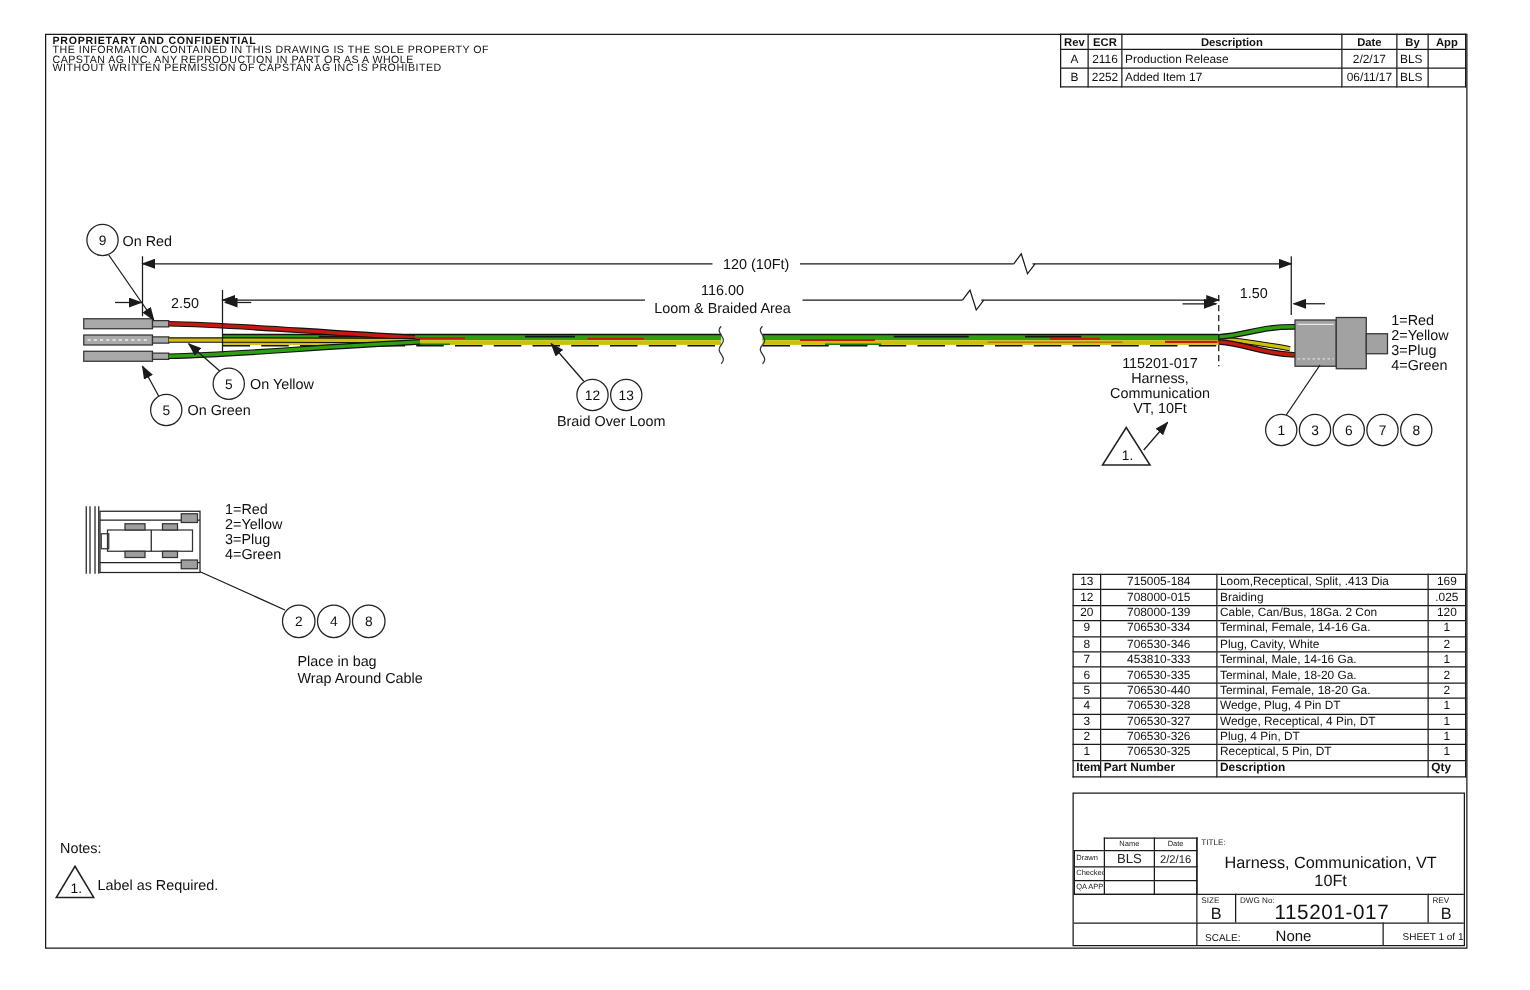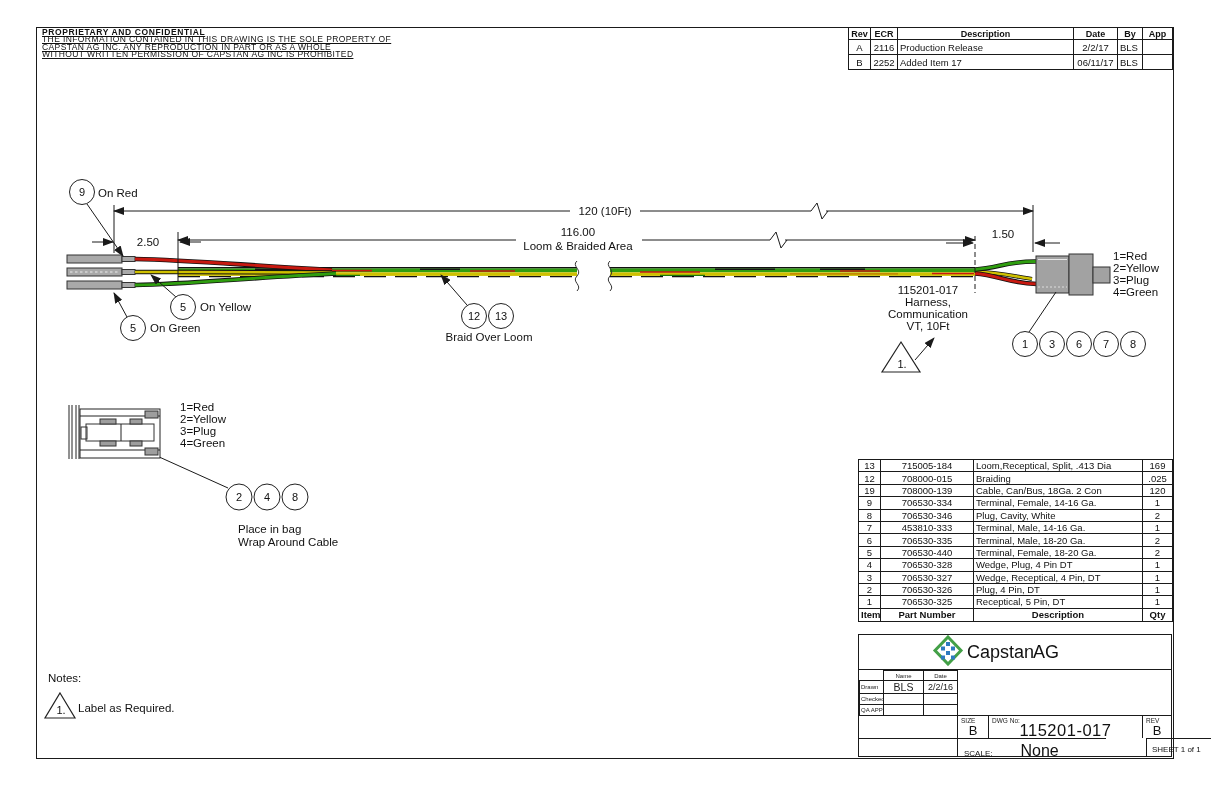--- a/index.html
+++ b/index.html
@@ -1,33 +1,33 @@
 <!DOCTYPE html>
 <html><head>
 <meta charset="utf-8">
 <style>
   html,body{margin:0;padding:0;background:#fff;}
   .page{position:relative;width:1224px;height:792px;background:#fff;
         font-family:"Liberation Sans",sans-serif;color:#111;overflow:hidden;}
   .frame{position:absolute;left:36px;top:27px;width:1136px;height:730px;border:1px solid #1a1a1a;}
   
-  .prop{position:absolute;left:42px;top:29px;width:420px;font-size:8.5px;line-height:7.4px;color:#111;white-space:nowrap;text-decoration:underline;}
+  .prop{position:absolute;left:42px;top:29px;width:420px;font-size:8.5px;line-height:7.4px;color:#111;white-space:nowrap;}
   .prop .t{font-weight:bold;letter-spacing:.6px;}
   .prop .l{letter-spacing:.4px;}
   
   table{border-collapse:collapse;table-layout:fixed;}
   td,th{border:1px solid #1a1a1a;padding:0 2px;overflow:hidden;white-space:nowrap;}
   .rev{position:absolute;left:848px;top:27px;width:324px;font-size:9.5px;}
   .rev th{font-size:9px;height:11px;text-align:center;font-weight:bold;}
   .rev td{height:14px;}
   .rev .c{text-align:center;}
   .bom{position:absolute;left:858px;top:459px;width:314px;font-size:9.5px;}
   .bom td{height:11.4px;line-height:11px;}
   .bom .c{text-align:center;}
-  .bom .hd td{font-weight:bold;text-align:center;height:12px;}
+  .bom .hd td{font-weight:bold;text-align:left;height:12px;}
   
   .tb{position:absolute;left:858px;top:634px;width:314px;height:123px;border:1px solid #1a1a1a;box-sizing:border-box;}
   .tb .cell{position:absolute;box-sizing:border-box;}
   .tb-logo{left:0;top:0;width:312px;height:35px;border-bottom:1px solid #1a1a1a;text-align:center;}
   .appr{position:absolute;left:0;top:35px;width:98px;border-collapse:collapse;}
   .appr td{font-size:6px;color:#222;padding:0 1px;}
   .appr .nb{border:none;}
   .appr .big{font-size:10.5px;text-align:center;}
   .appr .dt{font-size:9px;text-align:center;margin-left:44px;}
   .tb-empty1{left:0;top:80px;width:98px;height:23px;border-top:1px solid #1a1a1a;}
@@ -39,22 +39,22 @@
   .tb-scale{left:98px;top:103px;width:149px;height:18px;border-top:1px solid #1a1a1a;border-left:1px solid #1a1a1a;}
   .tb-sheet{left:247px;top:103px;width:65px;height:18px;border-top:1px solid #1a1a1a;border-left:1px solid #1a1a1a;}
   .mini{font-size:6.5px;color:#222;position:absolute;left:3px;top:1px;}
   .ctr{text-align:center;}
   .tb-title .line1{margin-top:12px;font-size:13px;}
   .tb-title .line2{font-size:13px;}
   .valB{font-size:13px;margin-top:7px;}
   .dwgno{font-size:16.5px;letter-spacing:.5px;margin-top:5px;}
   .tb-scale .row{display:flex;align-items:baseline;padding:3px 0 0 6px;}
   .tb-scale .lab{font-size:8px;}
-  .tb-scale .val{font-size:16px;margin-left:28px;}
-  .tb-sheet{font-size:8px;padding:6px 0 0 5px;margin-left:40px;}
+  .tb-scale .val{font-size:12px;margin-left:28px;}
+  .tb-sheet{font-size:8px;padding:6px 0 0 15px;}
   
   svg.draw{position:absolute;left:0;top:0;}
   svg text{fill:#111;font-family:"Liberation Sans",sans-serif;}
   .dt{font-size:11.5px;}
   .bn{font-size:11px;}
   .mid{text-anchor:middle;}
 </style>
 </head>
 <body>
 
@@ -308,21 +308,21 @@
           <td>Loom,Receptical, Split, .413 Dia</td>
           <td class="c">169</td>
         </tr>
     <tr>
           <td class="c">12</td>
           <td class="c">708000-015</td>
           <td>Braiding</td>
           <td class="c">.025</td>
         </tr>
     <tr>
-          <td class="c">19</td>
+          <td class="c">20</td>
           <td class="c">708000-139</td>
           <td>Cable, Can/Bus, 18Ga. 2 Con</td>
           <td class="c">120</td>
         </tr>
     <tr>
           <td class="c">9</td>
           <td class="c">706530-334</td>
           <td>Terminal, Female, 14-16 Ga.</td>
           <td class="c">1</td>
         </tr>
@@ -377,35 +377,20 @@
     <tr class="hd">
       <td>Item</td>
       <td>Part Number</td>
       <td>Description</td>
       <td>Qty</td>
     </tr>
   </tbody>
     </table>
 
   <div class="tb">
-    <div class="cell tb-logo">
-      <svg width="170" height="31" viewBox="0 0 170 31">
-        <polygon points="18,2 31,15.5 18,29 5,15.5" fill="#fff" stroke-width="3" stroke="#43a047"></polygon>
-        <g fill="#2e7bc0">
-          <rect x="16" y="7" width="4" height="4"></rect>
-          <rect x="11" y="11.5" width="4" height="4"></rect>
-          <rect x="21" y="11.5" width="4" height="4"></rect>
-          <rect x="16" y="16" width="4" height="4"></rect>
-          <rect x="11" y="20.5" width="4" height="4"></rect>
-          <rect x="21" y="20.5" width="4" height="4"></rect>
-        </g>
-        <text x="37" y="22.5" font-size="18" fill="#8e959b">Capstan</text>
-        <text x="103" y="22.5" font-size="18" fill="#b9c0c5">AG</text>
-      </svg>
-    </div>
 
     <table class="appr">
       <colgroup>
           <col style="width:24px">
           <col style="width:40px">
           <col style="width:34px">
         </colgroup>
       <tbody>
           <tr style="height:10px">
         <td class="nb"></td>
@@ -424,20 +409,25 @@
       </tr>
       <tr style="height:11px">
         <td>QA APP</td>
         <td></td>
         <td></td>
       </tr>
     </tbody>
       </table>
     <div class="cell tb-empty1"></div>
 
+    <div class="cell tb-title">
+      <span class="mini">TITLE:</span>
+      <div class="ctr line1">Harness, Communication, VT</div>
+      <div class="ctr line2">10Ft</div>
+    </div>
 
     <div class="cell tb-size">
       <span class="mini">SIZE</span>
       <div class="ctr valB">B</div>
     </div>
     <div class="cell tb-dwg">
       <span class="mini">DWG No:</span>
       <div class="ctr dwgno">115201-017</div>
     </div>
     <div class="cell tb-rev">

